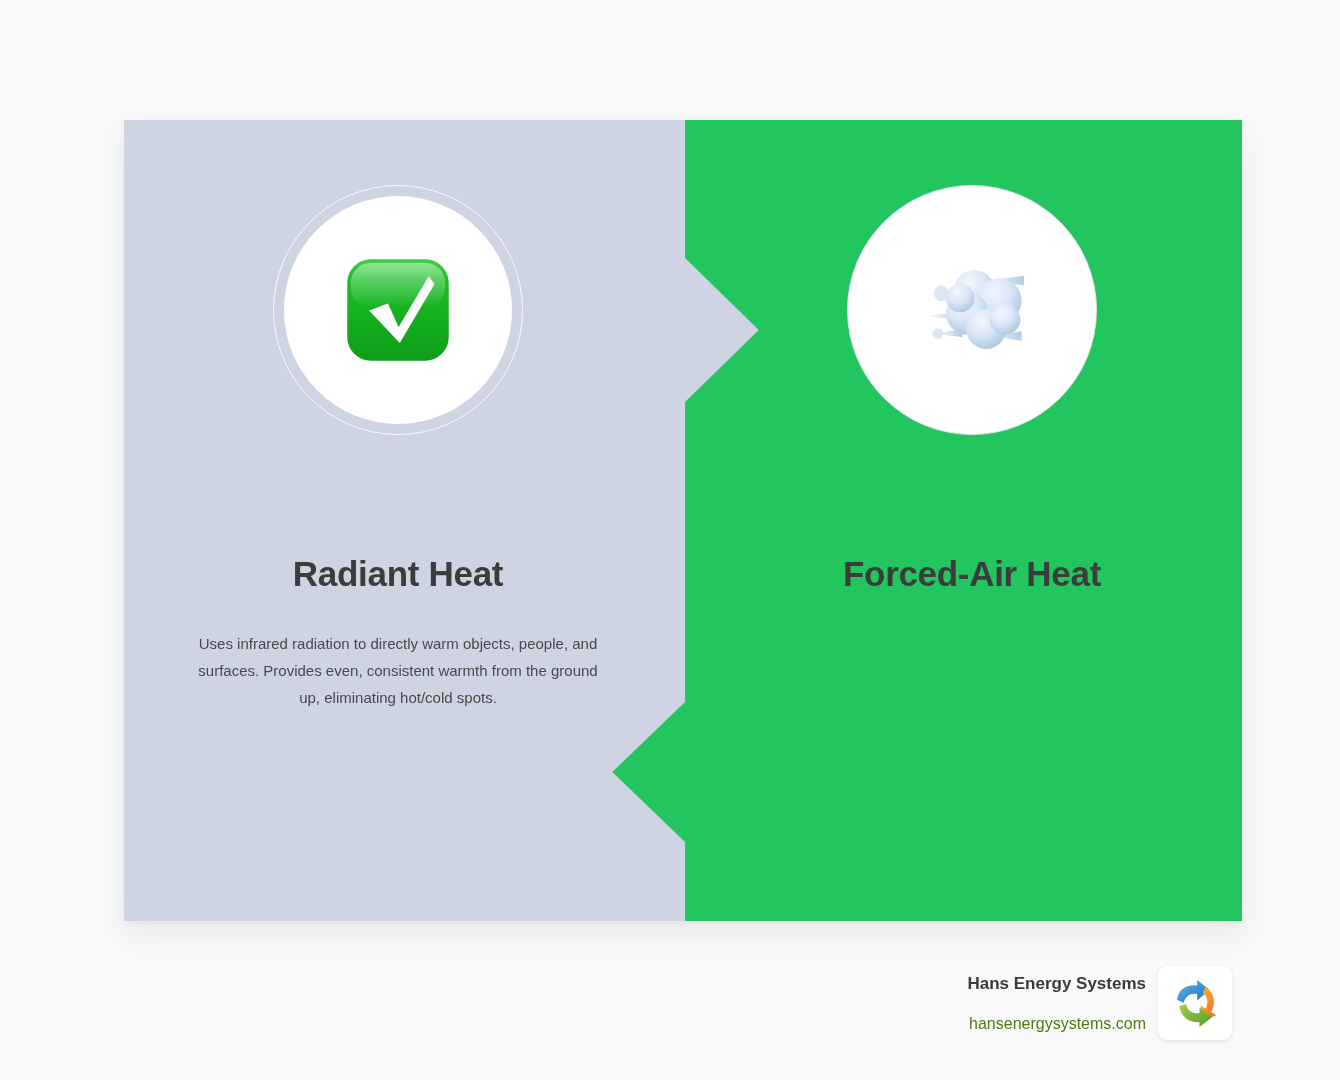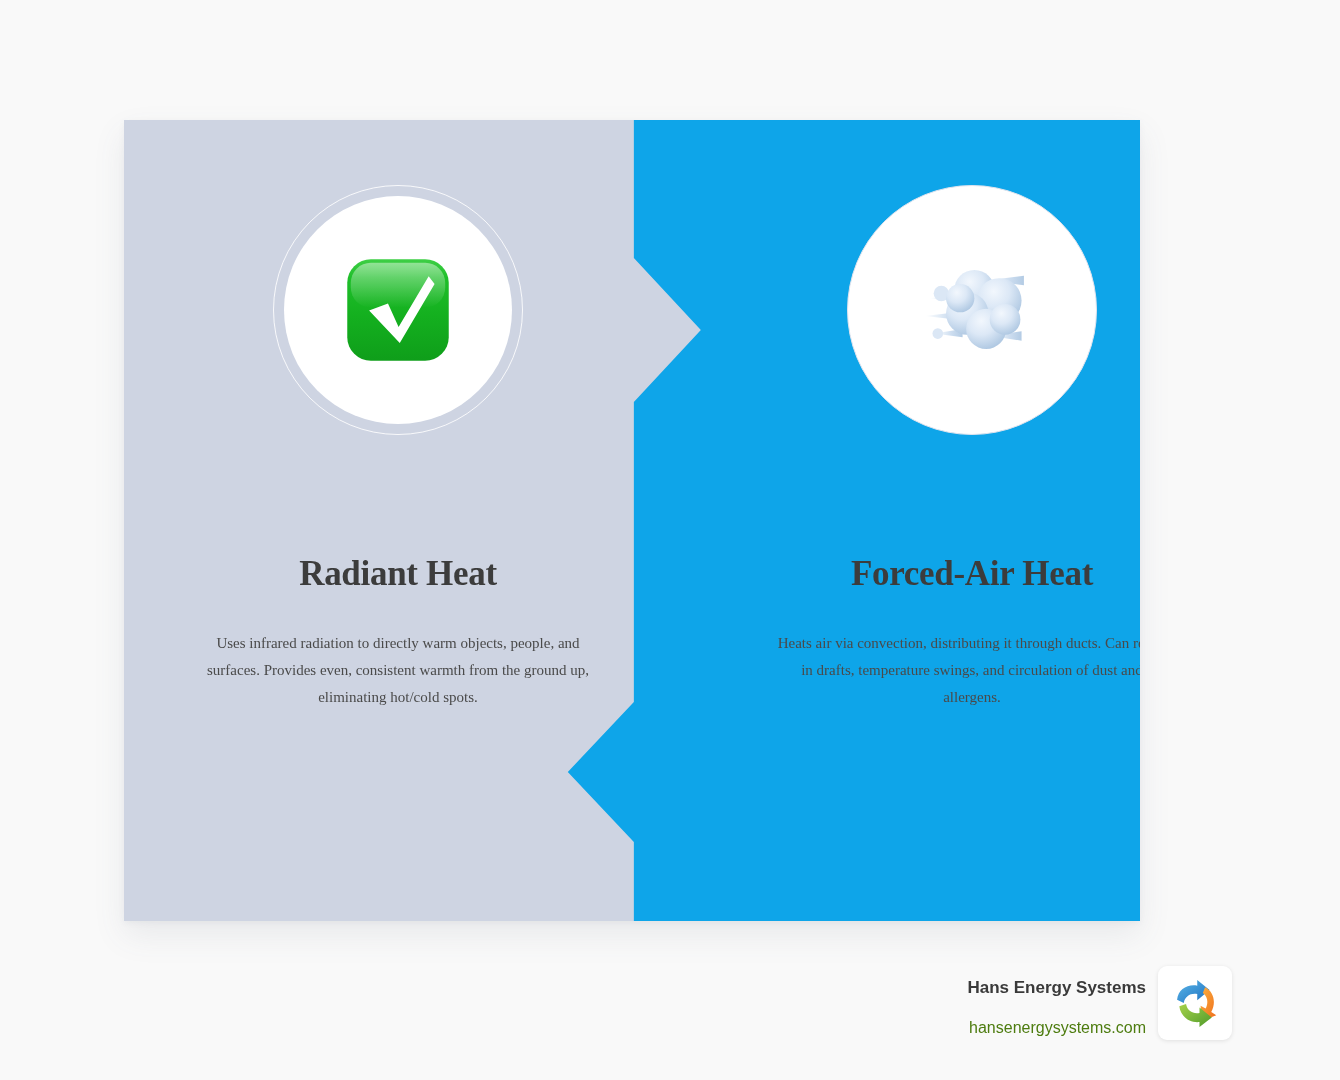--- a/index.html
+++ b/index.html
@@ -14,27 +14,26 @@
     background: #f9f9f9;
     font-family: "Liberation Sans", sans-serif;
     position: relative;
   }
 
   
   .comparison-card {
     position: absolute;
     left: 124px;
     top: 120px;
-    width: 1016px;
+    width: 1118px;
     height: 801px;
-    background: #0ea5e9;
+    background: #22c55e;
     box-shadow: 0 14px 30px rgba(90, 95, 120, 0.10),
                 0 2px 6px rgba(90, 95, 120, 0.06);
     overflow: hidden;
-    font-family: Liberation Serif, serif;
   }
 
   .divider-svg {
     position: absolute;
     inset: 0;
     width: 100%;
     height: 100%;
     display: block;
   }
 
@@ -112,21 +111,21 @@
     text-align: center;
   }
   .panel-right .panel-desc { width: 400px; }
 
   
   .brand {
     position: absolute;
     right: 108px;
     top: 966px;
     display: flex;
-    align-items: flex-end;
+    align-items: center;
     gap: 12px;
   }
   .brand-text { text-align: right; }
   .brand-name {
     font-size: 17px;
     font-weight: bold;
     color: #3a3a3a;
     line-height: 25px;
     white-space: nowrap;
   }
@@ -219,21 +218,20 @@
           <circle cx="73" cy="42" r="19"></circle>
           <circle cx="46" cy="53" r="18"></circle>
           <circle cx="62" cy="66" r="17"></circle>
           <circle cx="78" cy="58" r="13"></circle>
           <circle cx="40" cy="40" r="12"></circle>
         </g>
       </svg>
     </div>
 
     <div class="panel-title">Forced-Air Heat</div>
-    <div class="panel-desc">Heats air via convection, distributing it through ducts. Can result in drafts, temperature swings, and circulation of dust and allergens.</div>
   </div>
 </div>
 
 <div class="brand">
   <div class="brand-text">
     <div class="brand-name">Hans Energy Systems</div>
     <div class="brand-url">hansenergysystems.com</div>
   </div>
 
   <div class="brand-logo">

